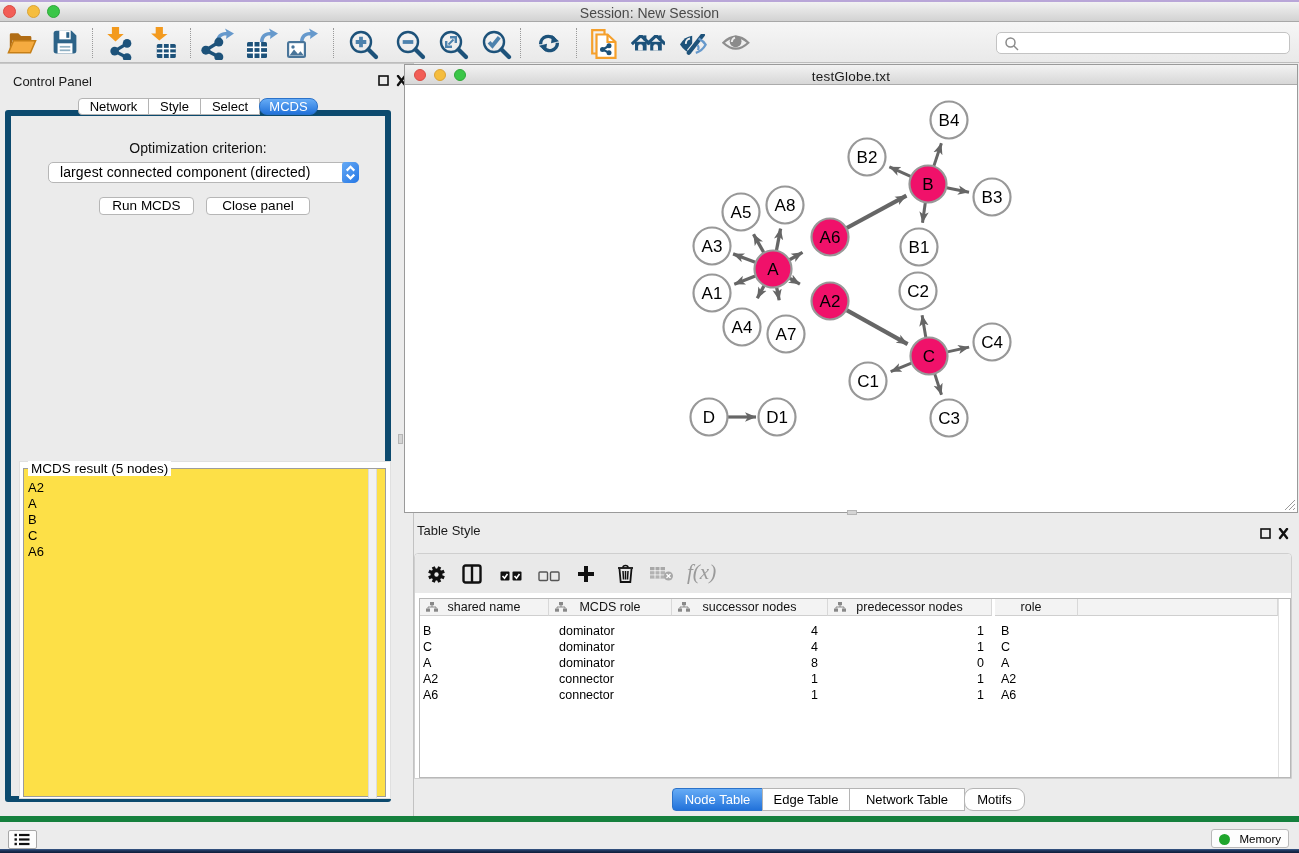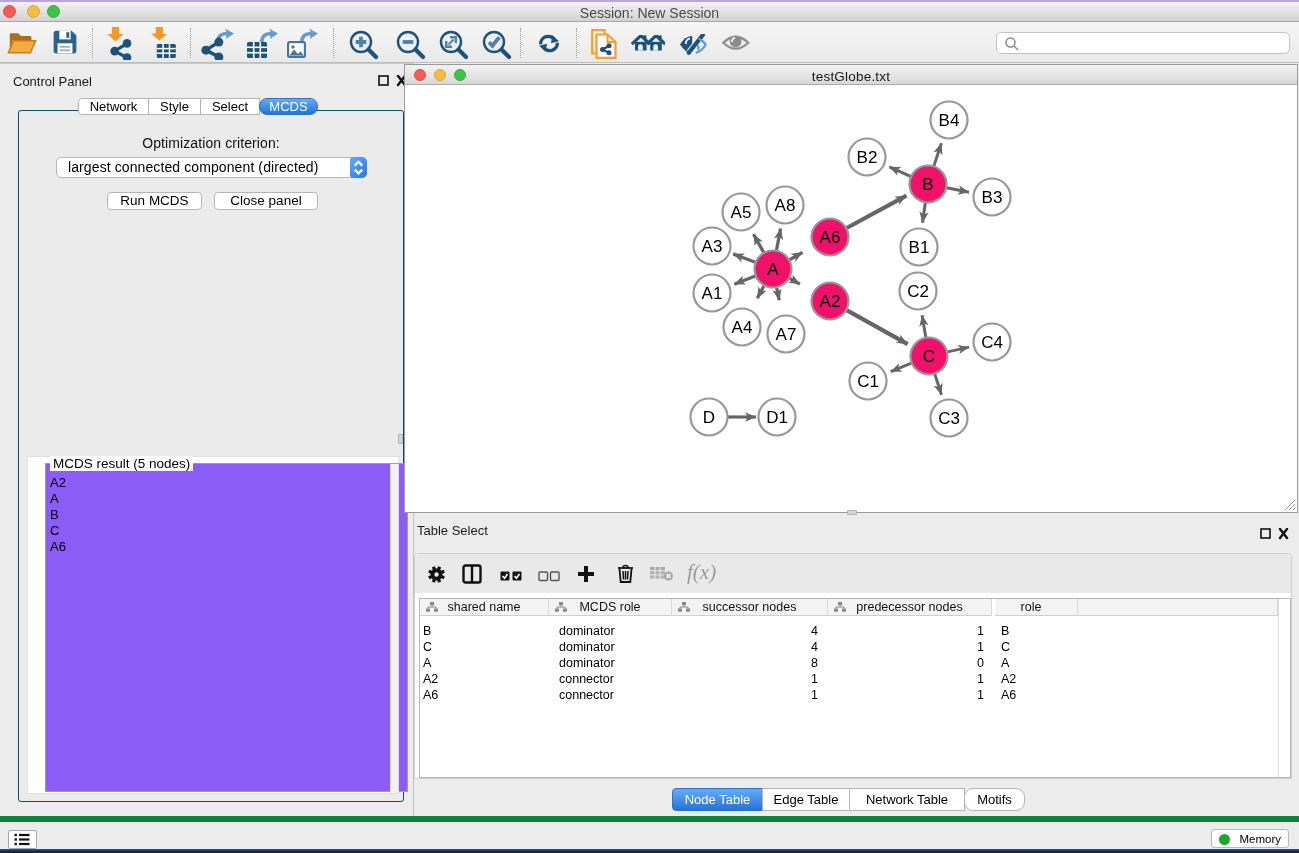--- a/index.html
+++ b/index.html
@@ -16,27 +16,27 @@
 #search svg { position:absolute; left:7px; top:3px; }
 
 
 #leftpanel { position:absolute; left:0; top:63px; width:414px; height:753px; background:#ececec; border-top:1px solid #c8c8c8; border-right:1px solid #c2c2c2; }
 #cp-title { position:absolute; left:13px; top:10px; font-size:13px; color:#1a1a1a; }
 #cp-icons { position:absolute; right:5px; top:9px; }
 .tabrow { position:absolute; left:79px; top:34px; height:17px; display:flex; z-index:3; }
 .tab { font-size:13px; color:#000; background:#fff; border:1px solid #b4b4b4; height:17px; line-height:15px; text-align:center; margin-left:-1px; }
 .tab.first { border-radius:4px 0 0 4px; }
 .tab.sel { background:linear-gradient(#66acf6,#2272da); color:#fff; border-color:#2b72c9; border-radius:8px; }
-#cp-body { position:absolute; left:18px; top:46px; width:386px; height:692px; background:#ebebeb; border:1px solid #0c4a6e; border-radius:3px; }
+#cp-body { position:absolute; left:5px; top:46px; width:386px; height:692px; background:#ebebeb; border:6px solid #0c4a6e; border-radius:3px; }
 #opt-label { position:absolute; left:0; width:100%; top:23.5px; text-align:center; font-size:14px; color:#111; letter-spacing:0.1px; }
 #dropdown { position:absolute; left:37px; top:46px; width:311px; height:21px; background:#fff; border:1px solid #b6b6b6; border-radius:5px; font-size:14px; color:#000; line-height:19.5px; padding-left:11px; letter-spacing:0.1px; }
 #dd-btn { position:absolute; right:-1px; top:-1px; width:17px; height:21px; background:linear-gradient(135deg,#66aaf5,#2577e5); border-radius:3px 5px 5px 3px; }
 .btn { position:absolute; height:18px; background:#fff; border:1px solid #b6b6b6; border-radius:4px; font-size:13.5px; color:#000; text-align:center; line-height:16px; }
 #result-outer { position:absolute; left:8px; top:345px; width:372px; height:338px; background:#fff; border:1px solid #e0e0e0; }
-#result-box { position:absolute; left:3px; top:6px; width:363px; height:329px; border:1px solid #9d9d9d; background:#8b5cf6;margin-left:14px; }
+#result-box { position:absolute; left:3px; top:6px; width:363px; height:329px; border:1px solid #9d9d9d; background:#fde047; }
 #result-title { position:absolute; left:4px; top:-8px; background:#fff; padding:0 3px; font-size:13.5px; color:#000; }
 #result-list { position:absolute; left:4px; top:11px; font-size:13px; color:#000; line-height:16px; }
 #result-scroll { position:absolute; right:8px; top:0px; width:9px; height:329px; background:#f2f2f2; border-left:1px solid #ddd; border-right:1px solid #ddd; }
 
 
 #netwin { position:absolute; left:404px; top:64px; width:894px; height:449px; background:#fff; border:1px solid #9a9a9a; }
 #nw-titlebar { position:absolute; left:0; top:0; width:100%; height:20px; background:linear-gradient(#f3f3f3,#d7d7d7); border-bottom:1px solid #ababab; }
 #nw-title { position:absolute; left:0; right:0; top:3.5px; text-align:center; font-size:13.5px; color:#1a1a1a; letter-spacing:0.2px; }
 #graph { position:absolute; left:0; top:19px; }
 
@@ -326,21 +326,21 @@
 <text x="587" y="264.0" stroke="none" fill="#000">C4</text>
 <text x="304" y="339.0" stroke="none" fill="#000">D</text>
 <text x="372" y="339.0" stroke="none" fill="#000">D1</text>
 </g>
 </svg>
   <svg style="position:absolute;right:1px;bottom:1px" width="13" height="13" viewBox="0 0 13 13">
       <path d="M12 2 L2 12 M12 6 L6 12 M12 10 L10 12" stroke="#9a9a9a" stroke-width="1"></path>
     </svg>
 </div>
 
-<div id="tp-title">Table Select</div>
+<div id="tp-title">Table Style</div>
 <div id="tp-icons" style="left:1260px;">
   <svg width="30" height="12" viewBox="0 0 30 12">
       <rect x="1" y="1" width="9" height="9" fill="none" stroke="#111" stroke-width="1.6"></rect>
       <path d="M20 1 L27 10 M27 1 L20 10" stroke="#111" stroke-width="2.4" stroke-linecap="round"></path>
     </svg>
 </div>
 <div id="tp-body">
   <div id="tp-toolbar">
       <div style="position:absolute;left:12px;top:11px;"><svg width="19" height="19" viewBox="0 0 20 20">
 <circle cx="10" cy="10" r="6.2" fill="#111"></circle>

